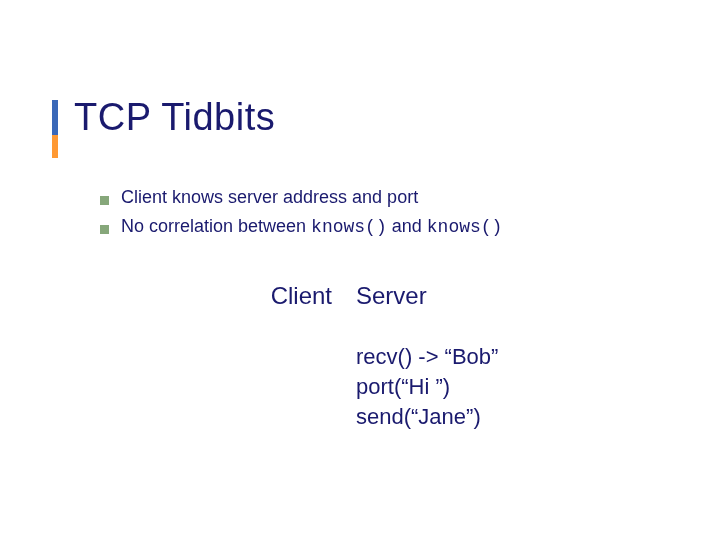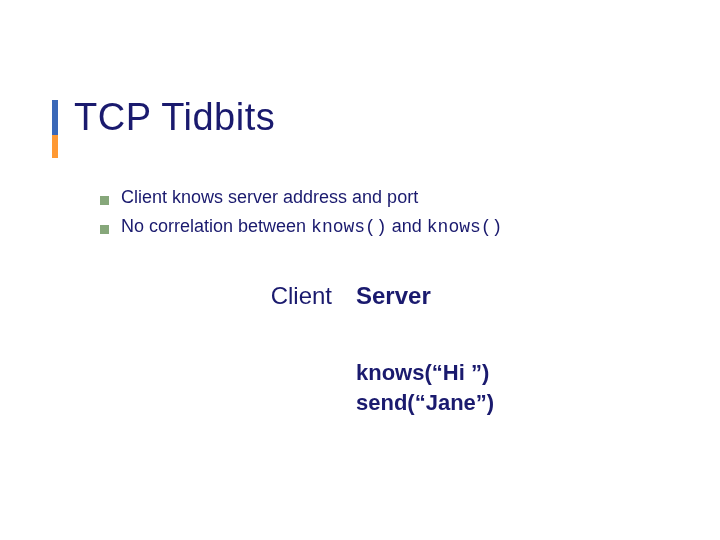--- a/index.html
+++ b/index.html
@@ -73,24 +73,24 @@
     grid-template-columns: 240px 260px;
     column-gap: 24px;
     font-size: 22px;
     line-height: 1.35;
   }
   .col {
     display: flex;
     flex-direction: column;
   }
   .col.client { text-align: right; }
-  .col.server { text-align: left; font-weight: bold; }
+  .col.server { text-align: left; }
   .col-header {
     font-size: 24px;
-    margin-bottom: 16px;
+    margin-bottom: 0;
   }
   .col.client .col-header { padding-right: 0; }
   .spacer { height: 30px; }
   .row { white-space: pre; }
   .bigspacer { height: 112px; }
 </style>
 </head>
 <body>
 
 <div class="slide">
@@ -117,18 +117,19 @@
   </div>
 
   <div class="example">
     <div class="col client">
       <div class="col-header">Client</div>
       <div class="bigspacer"></div>
     </div>
     <div class="col server">
       <div class="col-header">Server</div>
       <div class="spacer"></div>
-      <div class="row">knows(“Hi ”)</div>
+      <div class="row">recv() -&gt; “Bob”</div>
+      <div class="row">port(“Hi ”)</div>
       <div class="row">send(“Jane”)</div>
     </div>
   </div>
 
 </div>
 
 </body></html>

